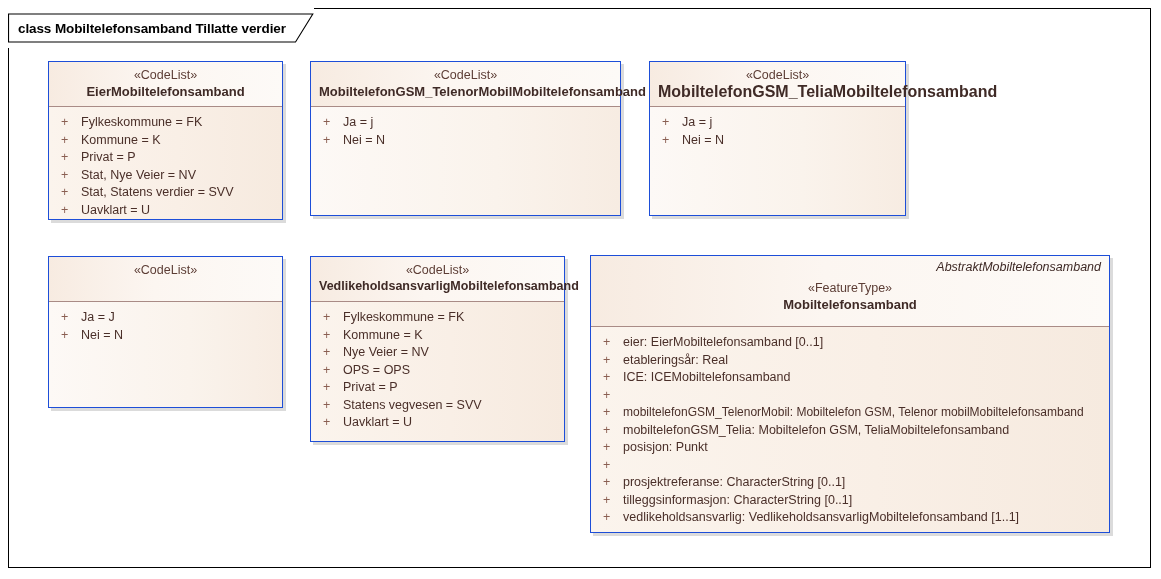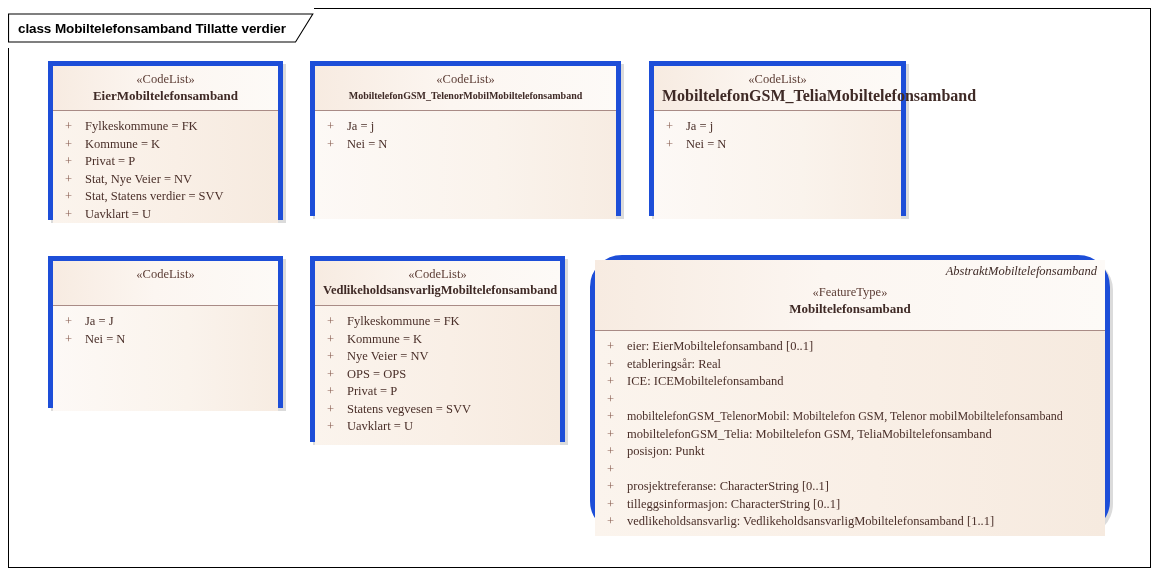--- a/index.html
+++ b/index.html
@@ -52,24 +52,23 @@
     font-weight: bold;
     color: #000000;
     white-space: nowrap;
     letter-spacing: -0.1px;
   }
 
   
   .uml-class {
     position: absolute;
     box-sizing: border-box;
-    border: 5px solid #1d4ed8;
+    border: 1px solid #1d4ed8;
     background: #404040;
     box-shadow: 3px 3px 0 0 rgba(190,190,190,0.55);
-    font-family: Liberation Serif, serif;
   }
   .uml-header {
     box-sizing: border-box;
     background: linear-gradient(to right, #f7ebe1 0%, #fcf6f1 45%, #fdfaf7 100%);
     border-bottom: 1px solid #a98b86;
     padding: 6px 8px 7px 8px;
     text-align: center;
     position: relative;
   }
   .uml-header.tall {
@@ -169,21 +168,21 @@
     <div class="attr-row">
       <span class="attr-vis">+</span>
       <span class="attr-text">Uavklart = U</span>
     </div>
   </div>
 </div>
 
 <div class="uml-class" style="left:310px; top:61px; width:311px; height:155px;">
   <div class="uml-header" style="height:45px;">
     <div class="stereotype">«CodeList»</div>
-    <div class="class-name" style="font-size:10px;">MobiltelefonGSM_TelenorMobilMobiltelefonsamband</div>
+    <div class="class-name" style="font-size:13px;">MobiltelefonGSM_TelenorMobilMobiltelefonsamband</div>
   </div>
   <div class="uml-body plain" style="height:108px;">
     <div class="attr-row">
       <span class="attr-vis">+</span>
       <span class="attr-text">Ja = j</span>
     </div>
     <div class="attr-row">
       <span class="attr-vis">+</span>
       <span class="attr-text">Nei = N</span>
     </div>
@@ -253,21 +252,21 @@
       <span class="attr-vis">+</span>
       <span class="attr-text">Statens vegvesen = SVV</span>
     </div>
     <div class="attr-row">
       <span class="attr-vis">+</span>
       <span class="attr-text">Uavklart = U</span>
     </div>
   </div>
 </div>
 
-<div class="uml-class" style="left:590px; top:255px; width:520px; height:278px;border-radius:32px;">
+<div class="uml-class" style="left:590px; top:255px; width:520px; height:278px;">
   <div class="uml-header tall" style="height:71px;">
     <div class="qualifier">AbstraktMobiltelefonsamband</div>
     <div class="stereotype" style="margin-top:20px;">«FeatureType»</div>
     <div class="class-name">Mobiltelefonsamband</div>
   </div>
   <div class="uml-body" style="height:205px;">
     <div class="attr-row">
       <span class="attr-vis">+</span>
       <span class="attr-text">eier: EierMobiltelefonsamband [0..1]</span>
     </div>

